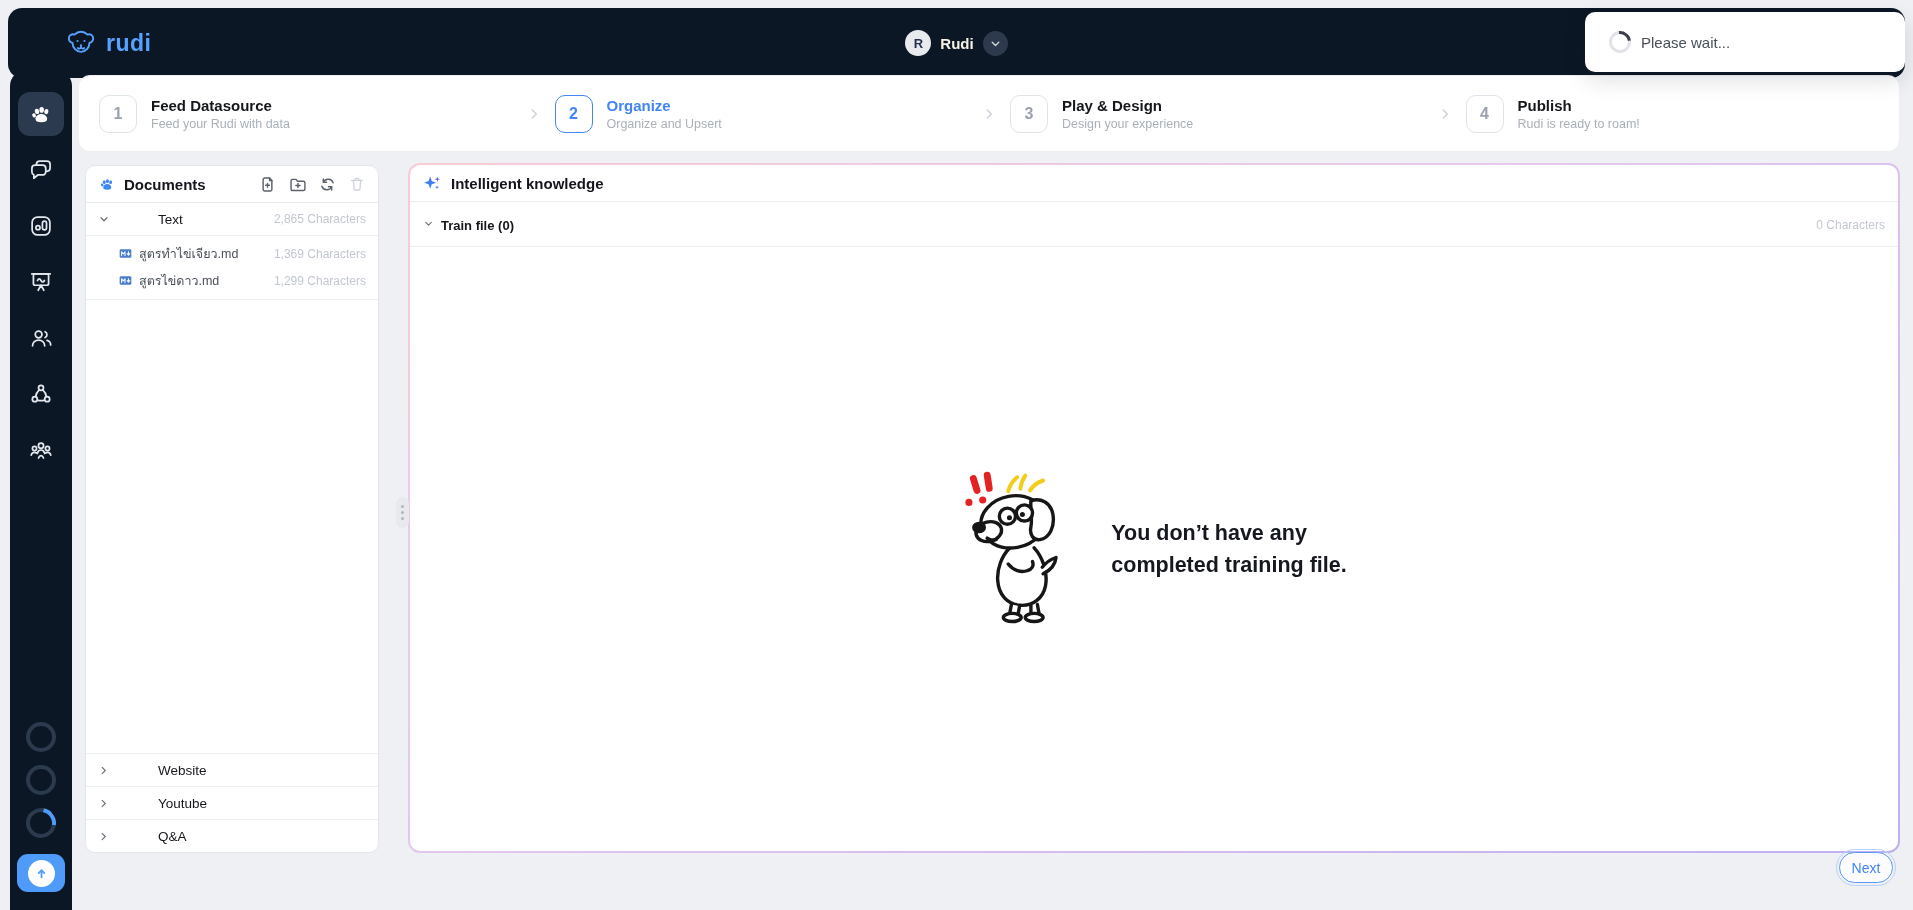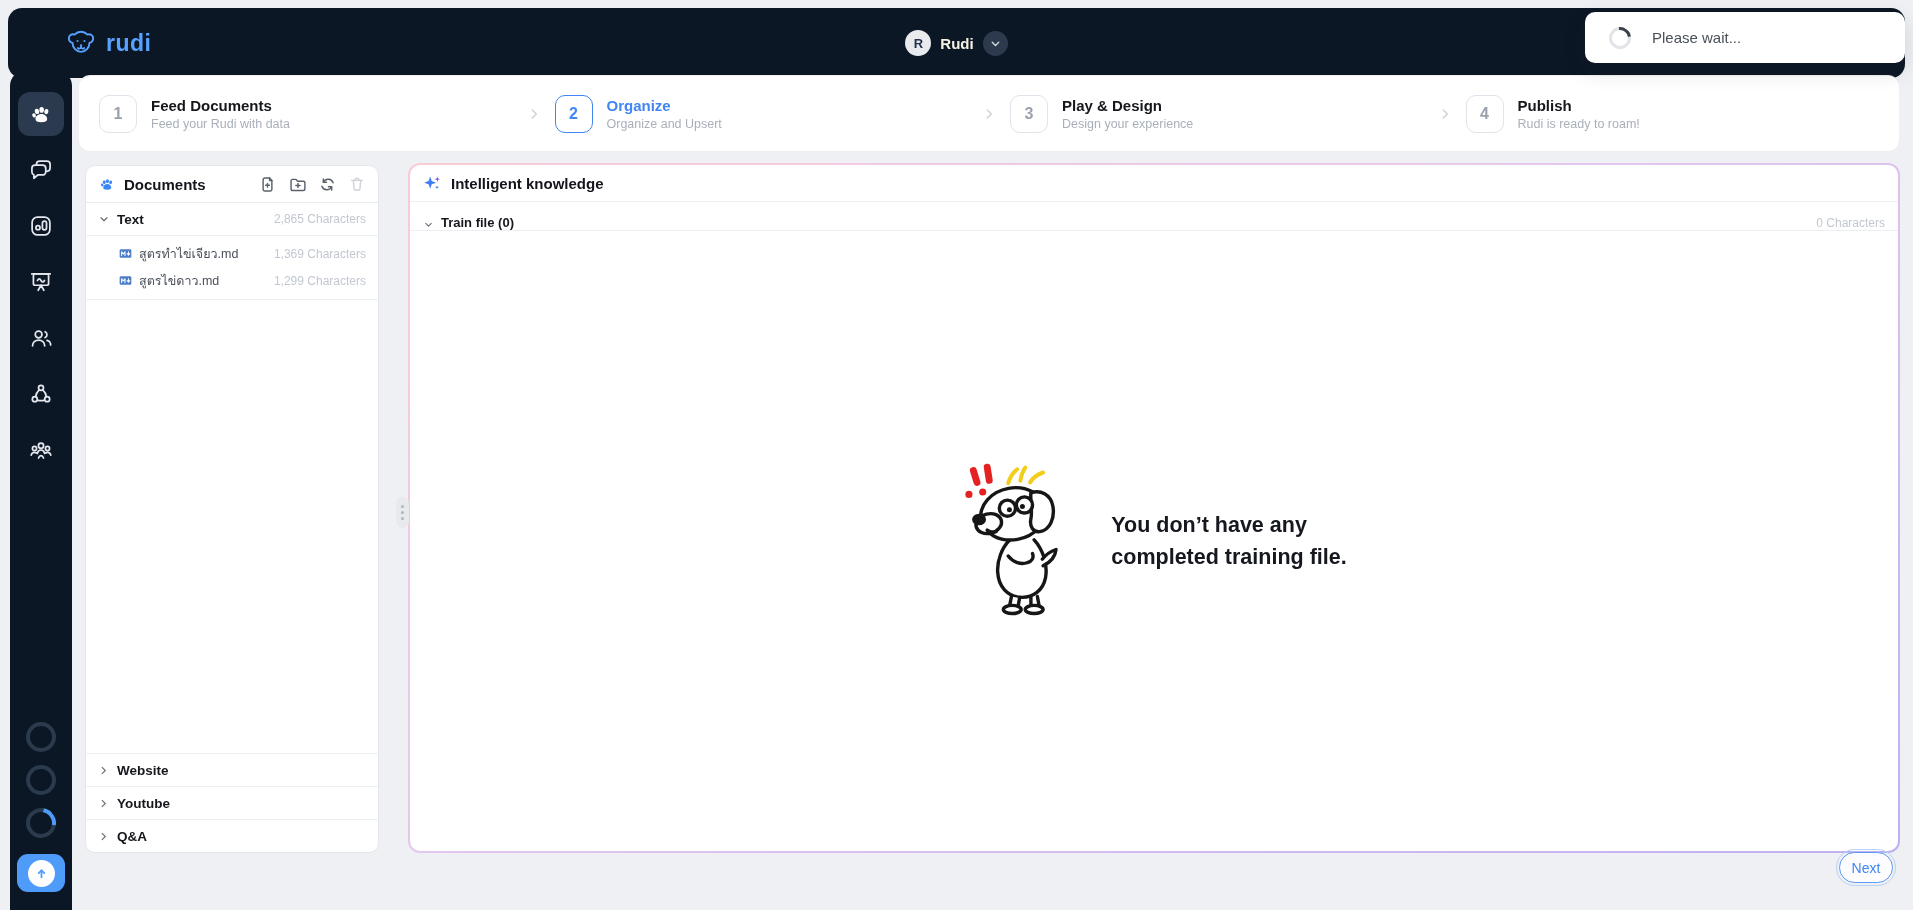--- a/index.html
+++ b/index.html
@@ -26,24 +26,24 @@
     font-weight:700; font-size:13px; display:flex; align-items:center; justify-content:center;
   }
   .user-name { color:#f6f1e4; font-weight:700; font-size:15px; }
   .chev-btn {
     width:25px; height:25px; border-radius:50%; background:#2d3a4d; border:none; cursor:pointer;
     display:flex; align-items:center; justify-content:center;
   }
 
   
   .toast {
-    position:absolute; top:12px; right:8px; width:320px; height:51px; z-index:20;
+    position:absolute; top:12px; right:8px; width:320px; height:60px; z-index:20;
     background:#fff; border-radius:10px;
     box-shadow:0 8px 22px rgba(20,25,40,.14);
-    display:flex; align-items:center; gap:21px; padding-left:24px;
+    display:flex; align-items:center; gap:10px; padding-left:24px;
   }
   .spinner {
     width:22px; height:22px; border-radius:50%;
     border:3px solid #e1e3e8; border-top-color:#3b414b;
     transform:rotate(38deg);
   }
   .toast-text { color:#4a5058; font-size:15px; }
 
   
   .sidebar {
@@ -93,21 +93,21 @@
     height:37px; flex:0 0 37px; display:flex; align-items:center; gap:8px;
     padding:0 12px; border-bottom:1px solid #e9ebef;
   }
   .doc-title { font-weight:700; font-size:15px; color:#14161c; }
   .doc-tools { margin-left:auto; display:flex; align-items:center; gap:11px; }
   .tool-btn { background:none; border:none; cursor:pointer; padding:0; display:flex; }
   .doc-row {
     height:33px; flex:0 0 33px; display:flex; align-items:center; gap:7px;
     padding:0 12px; border-bottom:1px solid #edeff2; cursor:pointer;
   }
-  .doc-row-label { font-weight:700; font-size:13.5px; color:#15171c; }
+  .doc-row-label { font-weight:400; font-size:13.5px; color:#15171c;margin-left:41px; }
   .doc-count { margin-left:auto; font-size:12px; color:#c2c7d0; }
   .file-list { border-bottom:1px solid #edeff2; padding:4px 0 5px; }
   .file-row {
     height:27px; display:flex; align-items:center; gap:7px;
     padding:0 12px 0 33px; cursor:pointer;
   }
   .file-name { font-size:12.5px; color:#4a5059; }
   .doc-spacer { flex:1 1 auto; }
   .doc-section {
     height:33px; flex:0 0 33px; display:flex; align-items:center; gap:8px;
@@ -131,22 +131,22 @@
   .knowledge {
     width:100%; height:100%; background:#fff; border-radius:10px;
     display:flex; flex-direction:column; overflow:hidden;
   }
   .k-header {
     height:37px; flex:0 0 37px; display:flex; align-items:center; gap:9px;
     padding:0 13px; border-bottom:1px solid #eceef2;
   }
   .k-title { font-weight:700; font-size:15px; color:#14161c; }
   .k-train {
-    height:29px; flex:0 0 29px; display:flex; align-items:flex-end; gap:7px;
-    padding:0 13px; border-bottom:1px solid #eceef2; cursor:pointer;
+    height:29px; flex:0 0 29px; display:flex; align-items:flex-start; gap:7px;
+    padding:0 13px; border-bottom:1px solid #eceef2; cursor:pointer;margin-top:16px;
   }
   .k-train-label { font-weight:700; font-size:13px; color:#15171c; }
   .k-body { flex:1; display:flex; align-items:center; justify-content:center; gap:28px; }
   .empty-text { font-size:21.5px; font-weight:700; color:#15181e; line-height:1.5; }
 
   
   .next-btn {
     position:absolute; right:20px; bottom:27px; width:54px; height:31px;
     background:#fdfdff; border:1.5px solid #5c9bf5; border-radius:16px;
     color:#4285f4; font-size:14px; font-family:"Liberation Sans", sans-serif;
@@ -274,21 +274,21 @@
         </svg>
       </span>
     </button>
   </div>
 </aside>
 
 <section class="stepper">
   <div class="step">
     <span class="step-num">1</span>
     <span>
-      <div class="step-title">Feed Documents</div>
+      <div class="step-title">Feed Datasource</div>
       <div class="step-sub">Feed your Rudi with data</div>
     </span>
   </div>
   <span class="step-chev">
     <svg width="14" height="14" viewBox="0 0 24 24" fill="none" stroke="#ccd1d8" stroke-width="2.4" stroke-linecap="round">
         <path d="M9 5 l7 7 -7 7"></path>
       </svg>
   </span>
   <div class="step active">
     <span class="step-num">2</span>

